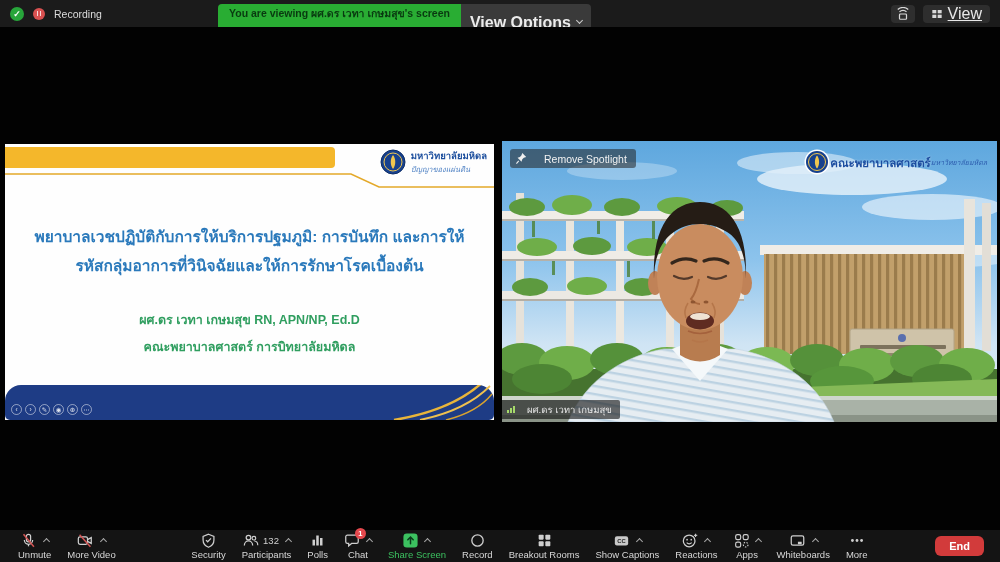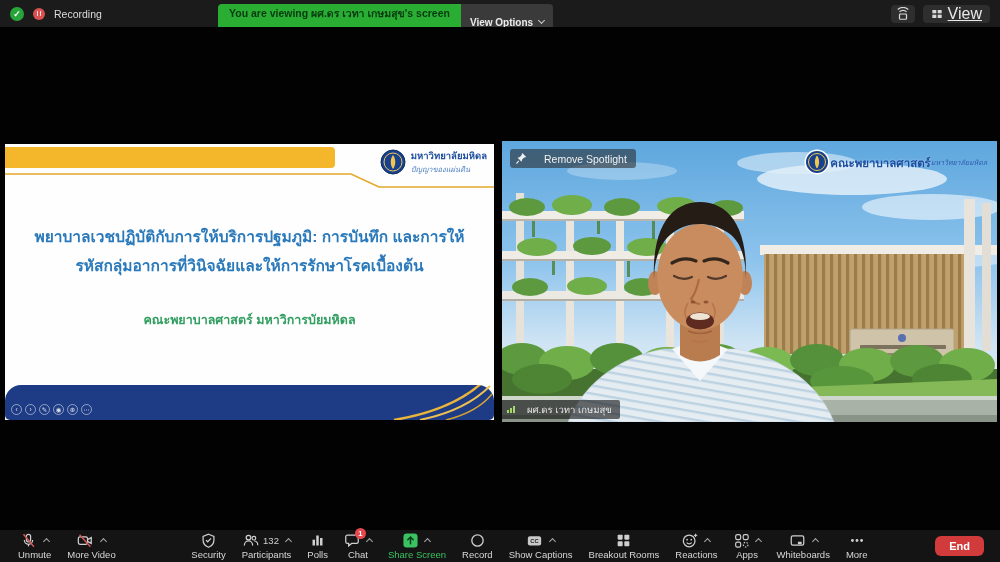--- a/index.html
+++ b/index.html
@@ -14,21 +14,21 @@
   .check-badge { width:14px; height:14px; border-radius:50%; background:#27a53a; color:#fff;
                  font-size:9px; line-height:14px; text-align:center; font-weight:bold; }
   .rec-dot { width:12px; height:12px; border-radius:50%; background:#d95151;
              display:flex; align-items:center; justify-content:center; gap:1.5px; }
   .rec-dot i { display:block; width:1.5px; height:5px; background:#f7dada; }
   .rec-label { color:#dcdcdc; font-size:10.5px; }
 
   .banner { position:absolute; left:218px; top:4px; height:36px; display:flex; }
   .banner-green { background:#29ad33; color:#093a10; font-size:10.5px; font-weight:bold;
                   line-height:19px; padding:0 11px; border-radius:4px 0 0 4px; white-space:nowrap; }
-  .banner-opts { background:#3a3a3a; color:#ececec; font-size:10px; font-weight:bold;
+  .banner-opts { background:#3a3a3a; color:#ececec; font-size:16px; font-weight:bold;
                  line-height:19px; padding:0 9px; border-radius:0 4px 4px 0;
                  display:flex; align-items:center; gap:6px; cursor:default; }
   .caret-down { width:5px; height:5px; border-right:1.4px solid #cfcfcf; border-bottom:1.4px solid #cfcfcf;
                 transform:rotate(45deg); margin-top:-3px; }
 
   .tb-right { margin-left:auto; display:flex; align-items:center; gap:8px; }
   .icon-btn { width:24px; height:18px; border-radius:4px; background:#2e2e2e;
               display:flex; align-items:center; justify-content:center; }
   .view-btn { height:18px; border-radius:4px; background:#2e2e2e; color:#e8e8e8;
               font-size:16px; display:flex; align-items:center; gap:5px; padding:0 8px;text-decoration:underline; }
@@ -156,21 +156,22 @@
           <span class="slide-logo-title">มหาวิทยาลัยมหิดล</span>
           <span class="slide-logo-tag">ปัญญาของแผ่นดิน</span>
         </div>
       </div>
 
       <div class="slide-title">
         <div>พยาบาลเวชปฏิบัติกับการให้บริการปฐมภูมิ: การบันทึก และการให้</div>
         <div>รหัสกลุ่มอาการที่วินิจฉัยและให้การรักษาโรคเบื้องต้น</div>
       </div>
       <div class="slide-author">
-        <div>คณะพยาบาลศาสตร์ มหาวิการบัยมหิดล</div>
+        <div>ผศ.ดร เวทา เกษมสุข RN, APN/NP, Ed.D</div>
+        <div>คณะพยาบาลศาสตร์ การบิทยาลัยมหิดล</div>
       </div>
 
       <div class="band">
         <svg class="swoosh" width="130" height="35" viewBox="0 0 130 35">
           <path d="M30 35 C72 28 102 14 122 -6" fill="none" stroke="#e9b53a" stroke-width="2.4"></path>
           <path d="M56 35 C90 28 111 16 126 1" fill="none" stroke="#f0c14f" stroke-width="1.8"></path>
           <path d="M82 35 C106 29 119 20 128 9" fill="none" stroke="#d9a32e" stroke-width="1.4"></path>
         </svg>
         <div class="ss-controls">
           <span>‹</span>
@@ -445,42 +446,42 @@
               <circle cx="9" cy="9" r="6.8" fill="none" stroke="#cfcfcf" stroke-width="1.6"></circle>
             </svg>
         </span>
       </div>
       <span class="lbl">Record</span>
     </div>
 
     <div class="tbi">
       <div class="ico-row">
         <span class="ico">
-          <svg width="17" height="15" viewBox="0 0 18 18">
-              <rect x="1" y="4" width="16" height="11" rx="2.5" fill="#c9c9c9"></rect>
-              <text x="9" y="12.3" text-anchor="middle" font-size="7" font-weight="bold" fill="#1c1c1c" font-family="Liberation Sans, sans-serif">CC</text>
-            </svg>
-        </span>
-        <span class="chev"></span>
-      </div>
-      <span class="lbl">Show Captions</span>
-    </div>
-
-    <div class="tbi">
-      <div class="ico-row">
-        <span class="ico">
           <svg width="15" height="15" viewBox="0 0 18 18">
               <rect x="2" y="2" width="6" height="6" rx="1" fill="#cfcfcf"></rect>
               <rect x="10" y="2" width="6" height="6" rx="1" fill="#cfcfcf"></rect>
               <rect x="2" y="10" width="6" height="6" rx="1" fill="#cfcfcf"></rect>
               <rect x="10" y="10" width="6" height="6" rx="1" fill="#cfcfcf"></rect>
             </svg>
         </span>
       </div>
       <span class="lbl">Breakout Rooms</span>
+    </div>
+
+    <div class="tbi">
+      <div class="ico-row">
+        <span class="ico">
+          <svg width="17" height="15" viewBox="0 0 18 18">
+              <rect x="1" y="4" width="16" height="11" rx="2.5" fill="#c9c9c9"></rect>
+              <text x="9" y="12.3" text-anchor="middle" font-size="7" font-weight="bold" fill="#1c1c1c" font-family="Liberation Sans, sans-serif">CC</text>
+            </svg>
+        </span>
+        <span class="chev"></span>
+      </div>
+      <span class="lbl">Show Captions</span>
     </div>
 
     <div class="tbi">
       <div class="ico-row">
         <span class="ico">
           <svg width="16" height="15" viewBox="0 0 19 18">
               <circle cx="8.5" cy="9.5" r="7" fill="none" stroke="#cfcfcf" stroke-width="1.5"></circle>
               <circle cx="6" cy="8" r="1" fill="#cfcfcf"></circle>
               <circle cx="11" cy="8" r="1" fill="#cfcfcf"></circle>
               <path d="M5.5 11.5 Q8.5 14.5 11.5 11.5" fill="none" stroke="#cfcfcf" stroke-width="1.4"></path>

